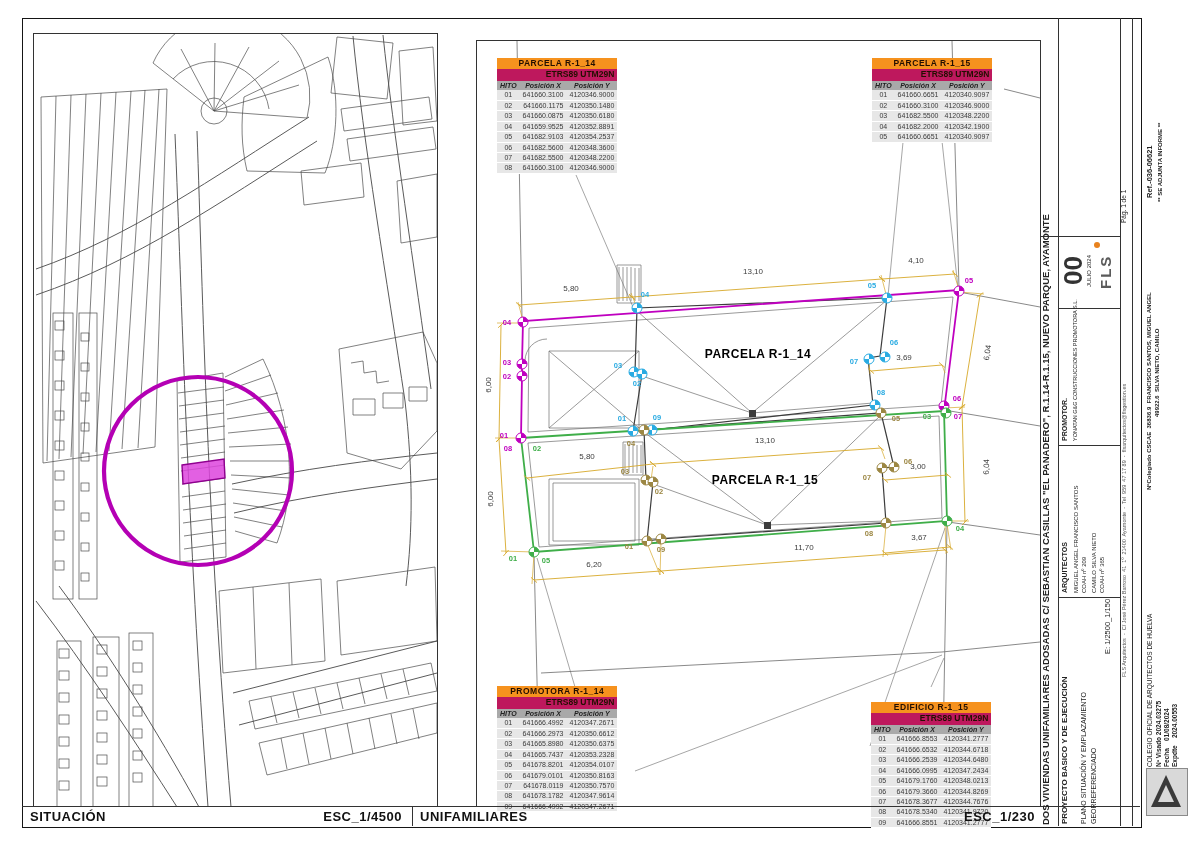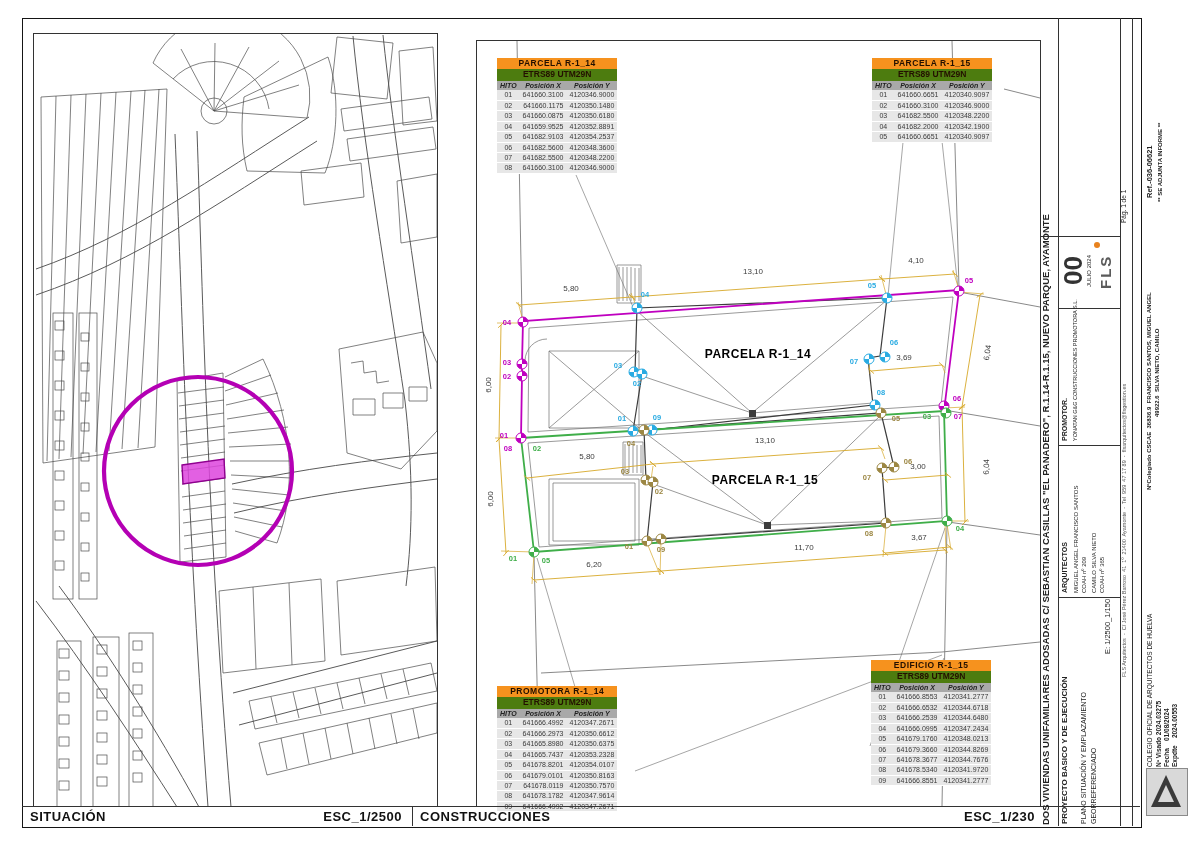--- a/index.html
+++ b/index.html
@@ -29,21 +29,21 @@
   .dimt{font-size:8px;fill:#3d3d3d;text-anchor:middle;}
   .hc{fill:#fff;stroke-width:1;}
   .hl{font-size:7.5px;font-weight:bold;text-anchor:middle;}
   .plabel{font-size:12px;font-weight:bold;fill:#000;text-anchor:middle;letter-spacing:.5px;}
   .sq{fill:#3c3c3c;}
   
   .ctable{position:absolute;}
   .ctable table{border-collapse:collapse;font-size:7px;color:#3a3a3a;}
   .ctable td{padding:0 3px;line-height:1.35;white-space:nowrap;}
   .tt td{background:#F6921E;color:#241000;font-weight:bold;font-size:8.5px;text-align:center;letter-spacing:.5px;}
-  .ts td{background:#4d7c0f;color:#241000;font-weight:bold;font-size:8.5px;text-align:center;}
+  .ts td{background:#be185d;color:#241000;font-weight:bold;font-size:8.5px;text-align:right;}
   .th td{background:#a9a9a9;color:#222;font-style:italic;font-weight:bold;text-align:center;}
   .dr td{background:#e7e7e7;border-bottom:1px solid #fff;text-align:right;}
   .dr td:first-child{text-align:center;}
   
   .vt{position:absolute;writing-mode:vertical-rl;transform:rotate(180deg);white-space:pre;color:#222;line-height:1;}
   .tc{text-align:center;} .tl{text-align:left;} .tr{text-align:right;}
   .b{font-weight:bold;}
   .tbline{position:absolute;background:#333;}
   .logobox{position:absolute;left:1146px;top:768px;width:40px;height:46px;background:#d9d9d9;border:1px solid #8a8a8a;}
   .orangedot{position:absolute;left:1094px;top:242px;width:6px;height:6px;background:#e8821e;border-radius:50%;}
@@ -601,21 +601,21 @@
             <td>4120347.9614</td>
           </tr>
           <tr class="dr">
             <td>09</td>
             <td>641666.4992</td>
             <td>4120347.2671</td>
           </tr>
         </tbody>
       </table>
     </div>
-  <div class="ctable" style="left:871px;top:660px;">
+  <div class="ctable" style="left:871px;top:702px;">
       <table>
         <tbody>
           <tr class="tt">
             <td colspan="3">EDIFICIO  R-1_15</td>
           </tr>
           <tr class="ts">
             <td colspan="3">ETRS89 UTM29N</td>
           </tr>
           <tr class="th">
             <td>HITO</td>
@@ -667,22 +667,22 @@
             <td>641666.8551</td>
             <td>4120341.2777</td>
           </tr>
         </tbody>
       </table>
     </div>
 
   <div class="bottombar"></div>
   <div class="bardiv"></div>
   <div class="barlabel" style="left:30px;">SITUACIÓN</div>
-  <div class="barlabel" style="left:302px;width:100px;text-align:right;">ESC_1/2500</div>
-  <div class="barlabel" style="left:420px;">CONSTRUCCIONES</div>
+  <div class="barlabel" style="left:302px;width:100px;text-align:right;">ESC_1/4500</div>
+  <div class="barlabel" style="left:420px;">UNIFAMILIARES</div>
   <div class="barlabel" style="left:935px;width:100px;text-align:right;">ESC_1/230</div>
 
   <div class="tbline" style="left:1058px;top:18px;width:1px;height:808px;"></div>
   <div class="tbline" style="left:1120px;top:18px;width:1px;height:808px;"></div>
   <div class="tbline" style="left:1132px;top:18px;width:1px;height:808px;"></div>
   <div class="tbline" style="left:1040px;top:236px;width:80px;height:1px;"></div>
   <div class="tbline" style="left:1058px;top:308px;width:62px;height:1px;"></div>
   <div class="tbline" style="left:1058px;top:445px;width:62px;height:1px;"></div>
   <div class="tbline" style="left:1058px;top:597px;width:62px;height:1px;"></div>
 

